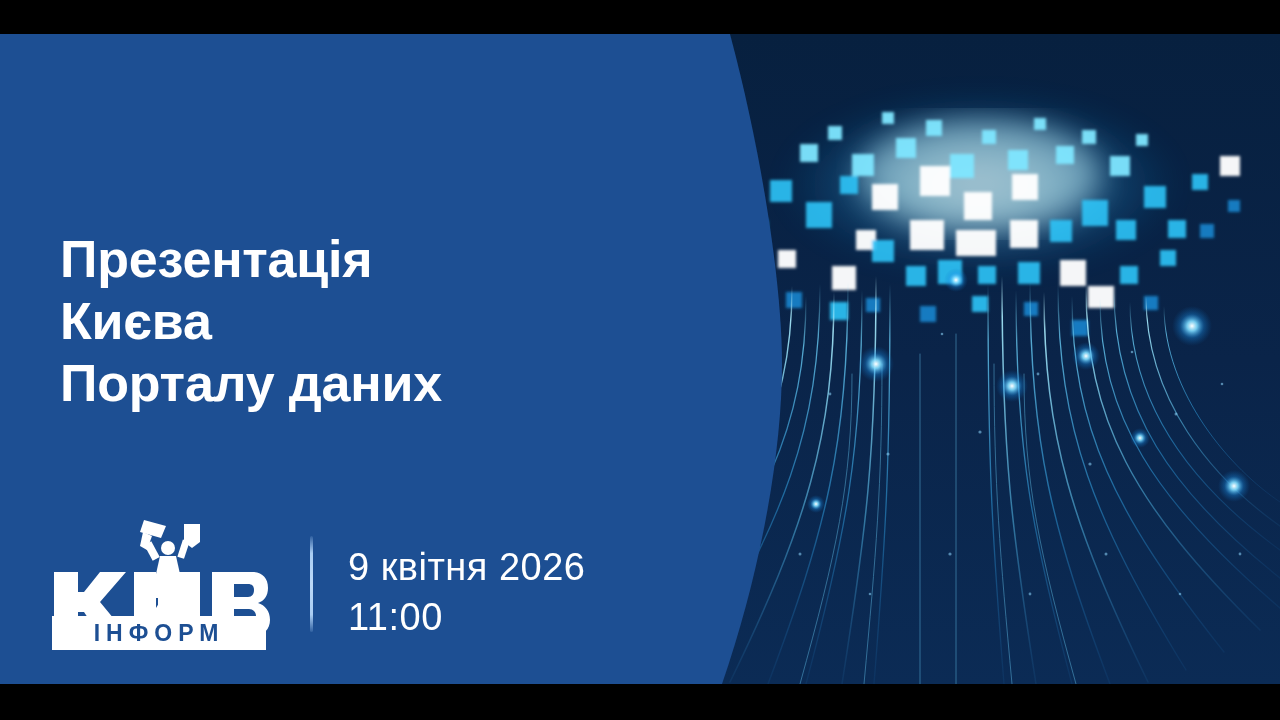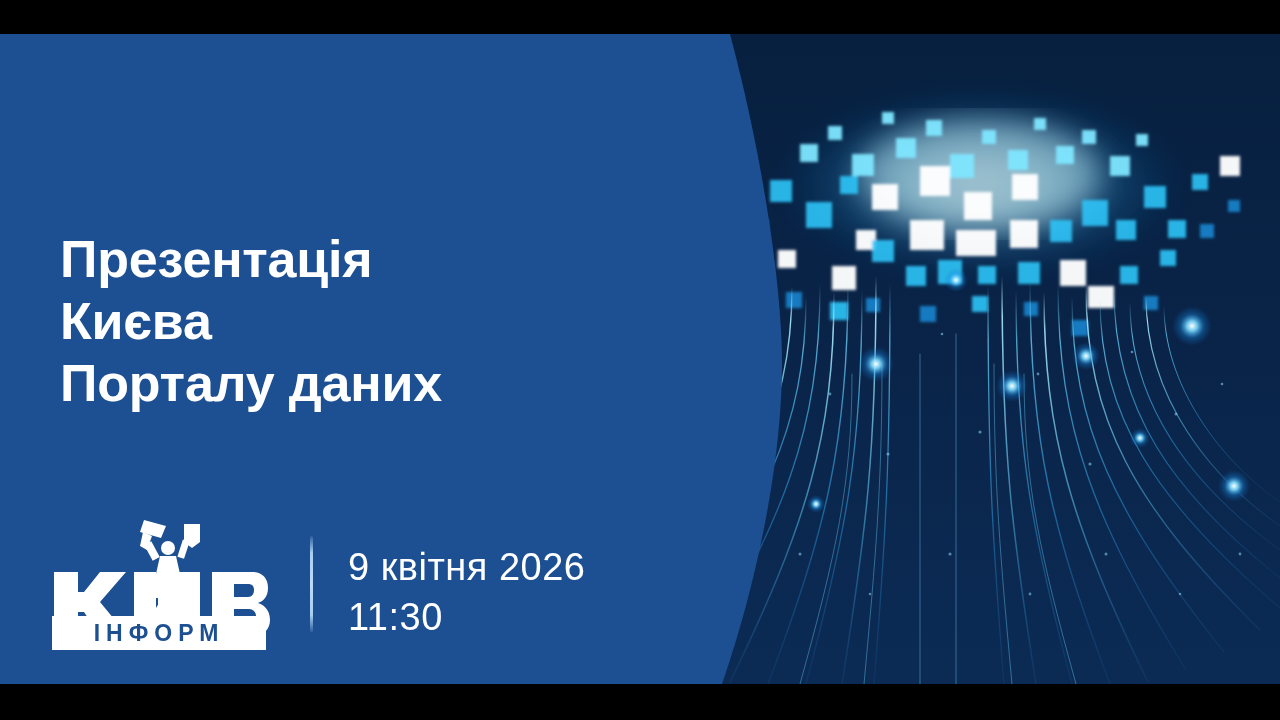--- a/index.html
+++ b/index.html
@@ -299,21 +299,21 @@
           </svg>
           <div style="position:absolute;left:4px;top:104px;width:214px;height:34px;background:#ffffff;display:flex;align-items:center;justify-content:center;text-align:right;">
             <span style="color:#1d4f93;font-size:23px;font-weight:700;letter-spacing:6px;font-family:'Liberation Sans',sans-serif;">ІНФОРМ</span>
           </div>
         </div>
 
         <div class="divider"></div>
 
         <div class="datetime">
           <div class="d">9 квітня 2026</div>
-          <div class="t">11:30</div>
+          <div class="t">11:00</div>
         </div>
 
       </div>
     </div>
   </div>
 
   <div class="bar-top"></div>
   <div class="bar-bottom"></div>
 </div>
 

